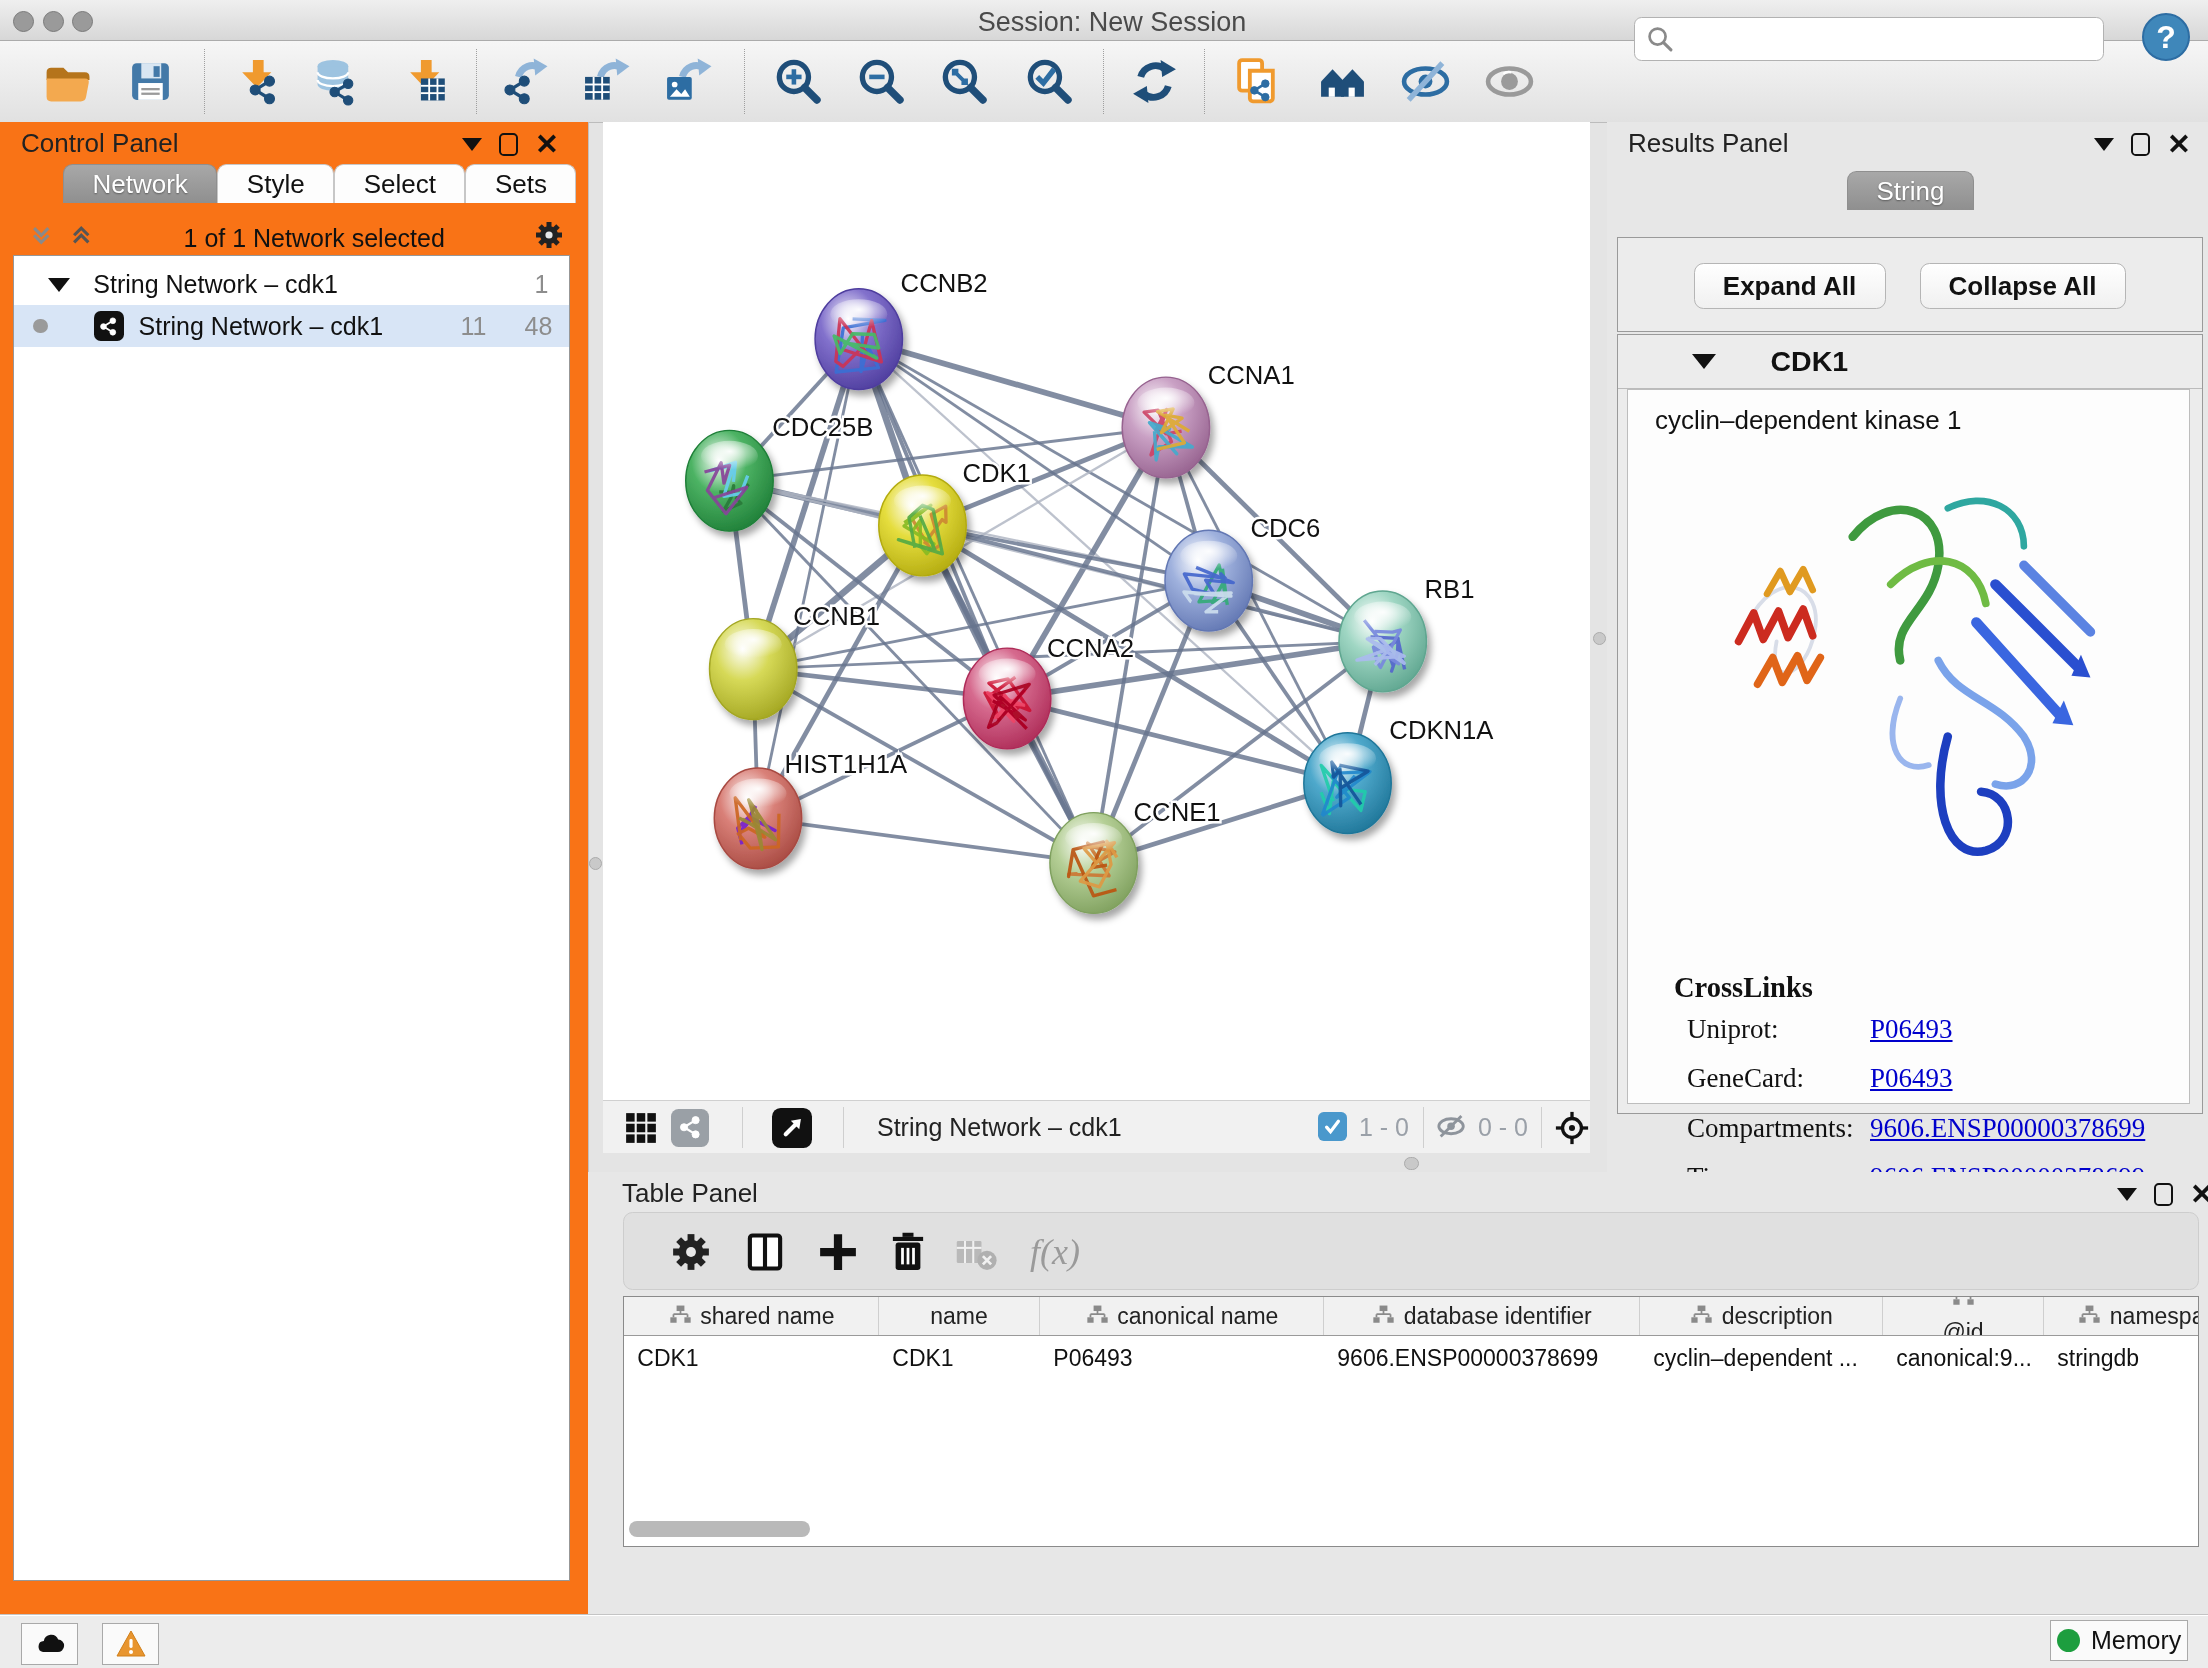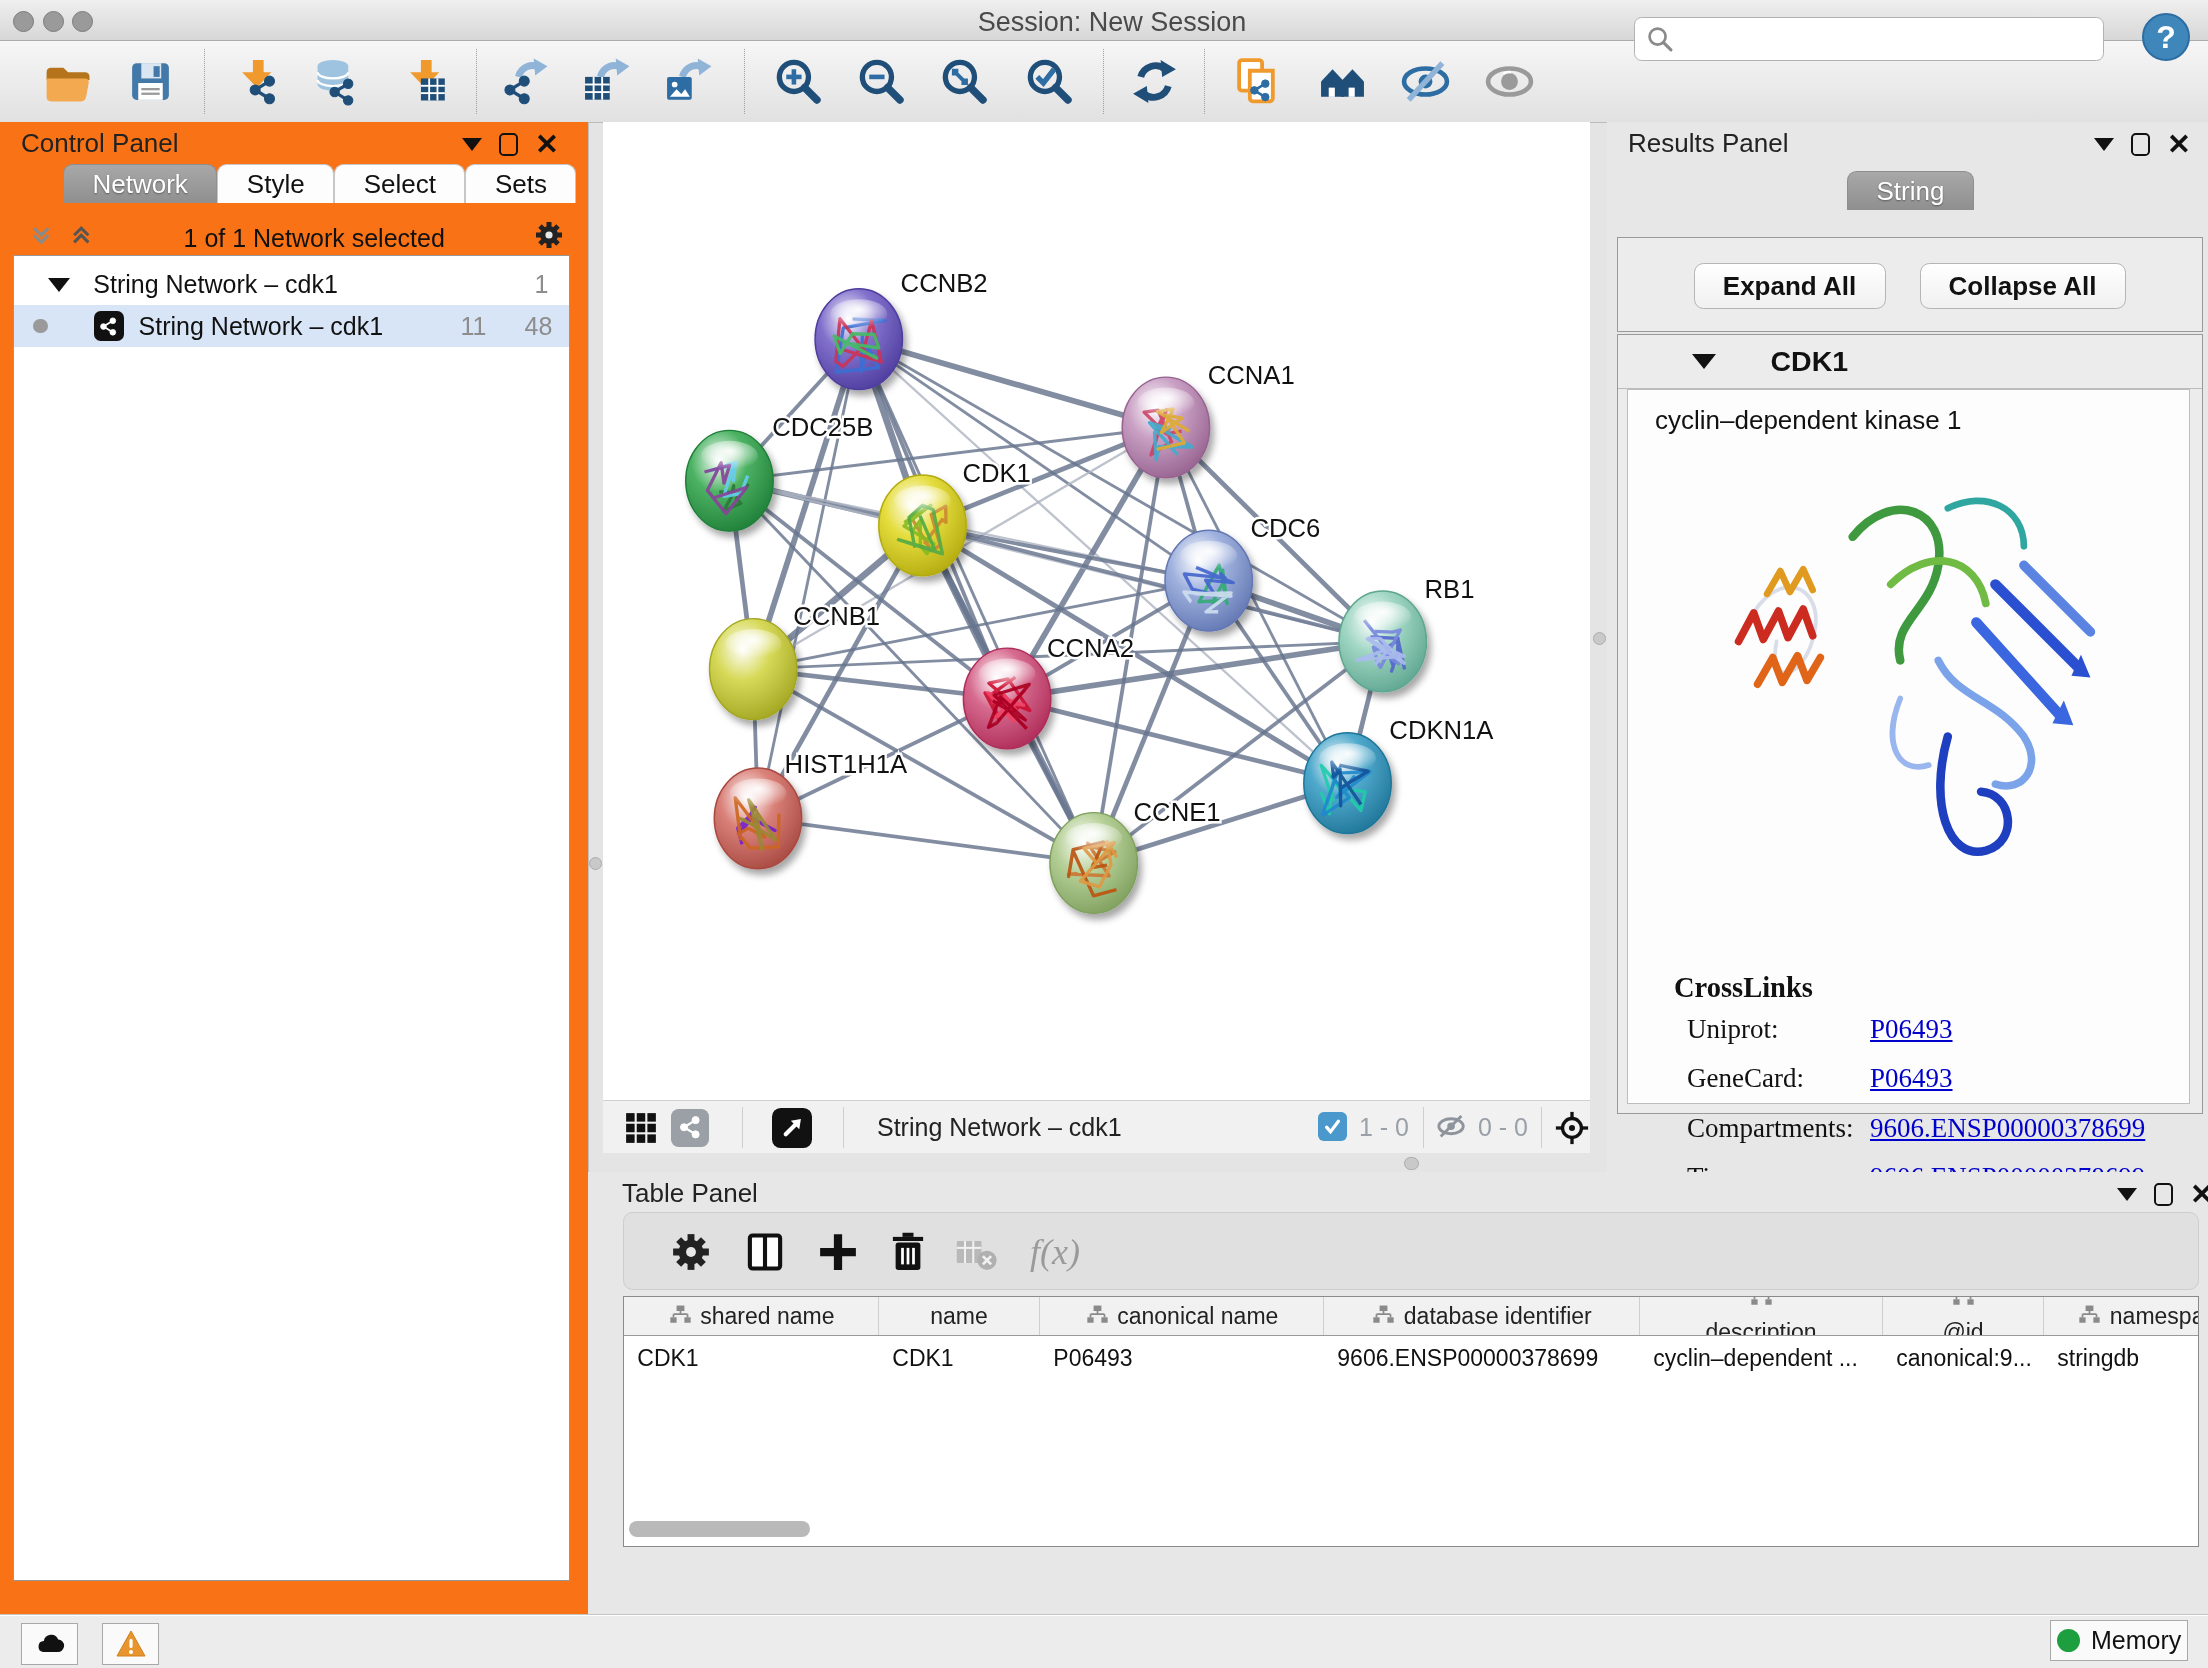--- a/index.html
+++ b/index.html
@@ -854,21 +854,21 @@
         </div>
         <div class="th" style="width: 316px;">
           <svg viewBox="0 0 32 32">
             <rect x="11" y="2" width="10" height="7" fill="#8a8a8a"></rect>
             <path d="M16 9 v4 M7 13 h18 M7 13 v4 M25 13 v4" stroke="#8a8a8a" stroke-width="2.2" fill="none"></path>
             <rect x="3" y="17" width="8" height="7" fill="#8a8a8a"></rect>
             <rect x="21" y="17" width="8" height="7" fill="#8a8a8a"></rect>
           </svg>
           <span>database identifier</span>
         </div>
-        <div class="th" style="width: 243px; flex-direction: column;">
+        <div class="th" style="width: 243px;">
           <svg viewBox="0 0 32 32">
             <rect x="11" y="2" width="10" height="7" fill="#8a8a8a"></rect>
             <path d="M16 9 v4 M7 13 h18 M7 13 v4 M25 13 v4" stroke="#8a8a8a" stroke-width="2.2" fill="none"></path>
             <rect x="3" y="17" width="8" height="7" fill="#8a8a8a"></rect>
             <rect x="21" y="17" width="8" height="7" fill="#8a8a8a"></rect>
           </svg>
           <span>description</span>
         </div>
         <div class="th" style="width: 161px; flex-direction: column;">
           <svg viewBox="0 0 32 32">

